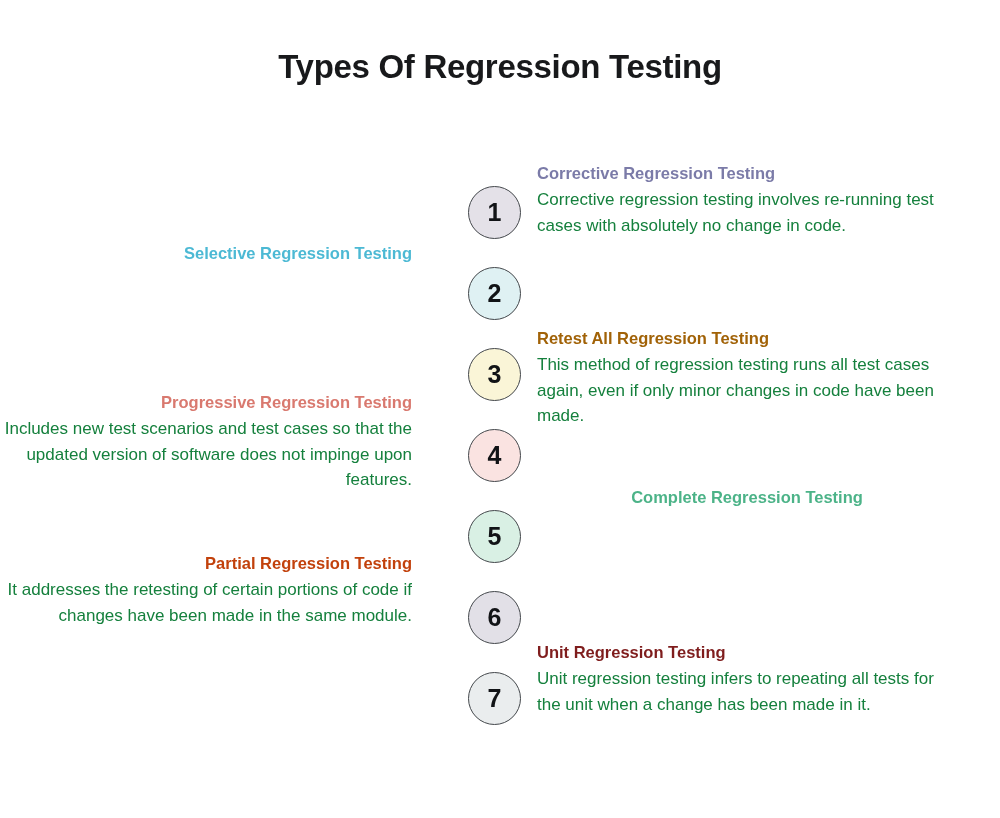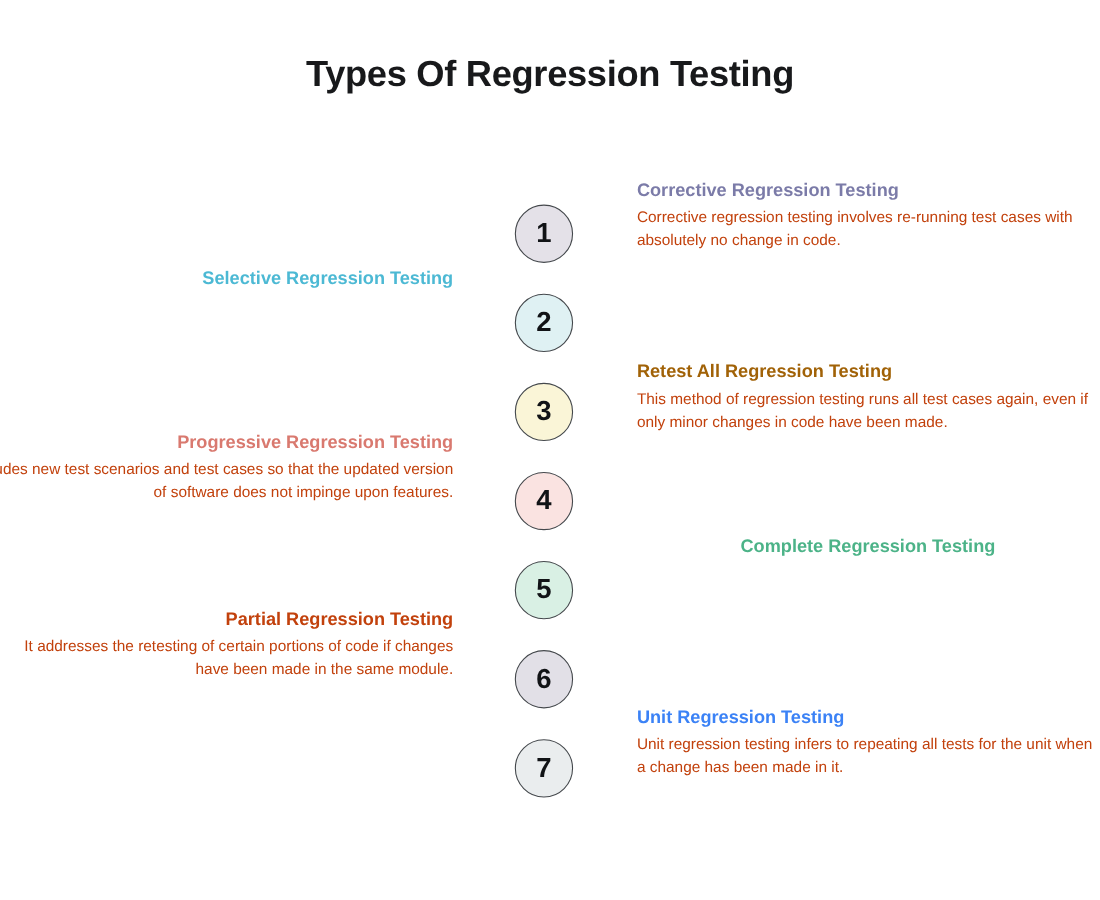--- a/index.html
+++ b/index.html
@@ -71,33 +71,33 @@
   .block { position: absolute; }
 
   .block-heading {
     font-size: 16.5px;
     font-weight: bold;
     line-height: 1.32;
     margin-bottom: 2px;
   }
 
   .block-body {
-    font-size: 14px;
+    font-size: 17px;
     line-height: 1.52;
-    color: #c2410c;
+    color: #15803d;
   }
 
   
   .col-left .block { right: 588px; text-align: right; width: 420px; }
   .col-left .block.b2 { top: 243px; }
   .col-left .block.b4 { top: 392px; width: 450px; }
   .col-left .block.b6 { top: 553px; }
 
   
-  .col-right .block { left: 579px; text-align: left; width: 420px; }
+  .col-right .block { left: 537px; text-align: left; width: 420px; }
   .col-right .block.b1 { top: 163px; }
   .col-right .block.b3 { top: 328px; }
   .col-right .block.b5 { top: 487px; text-align: center; }
   .col-right .block.b7 { top: 642px; }
 </style>
 </head>
 <body>
 
 <div class="page">
 
@@ -155,19 +155,19 @@
     <div class="block b3">
       <div class="block-heading" style="color: #a16207;">Retest All Regression Testing</div>
       <div class="block-body">This method of regression testing runs all test cases again, even if only minor changes in code have been made.</div>
     </div>
 
     <div class="block b5">
       <div class="block-heading" style="color: rgb(76, 179, 136);">Complete Regression Testing</div>
     </div>
 
     <div class="block b7">
-      <div class="block-heading" style="color: #3b82f6;">Unit Regression Testing</div>
+      <div class="block-heading" style="color: #7f1d1d;">Unit Regression Testing</div>
       <div class="block-body">Unit regression testing infers to repeating all tests for the unit when a change has been made in it.</div>
     </div>
 
   </div>
 
 </div>
 
 </body></html>

